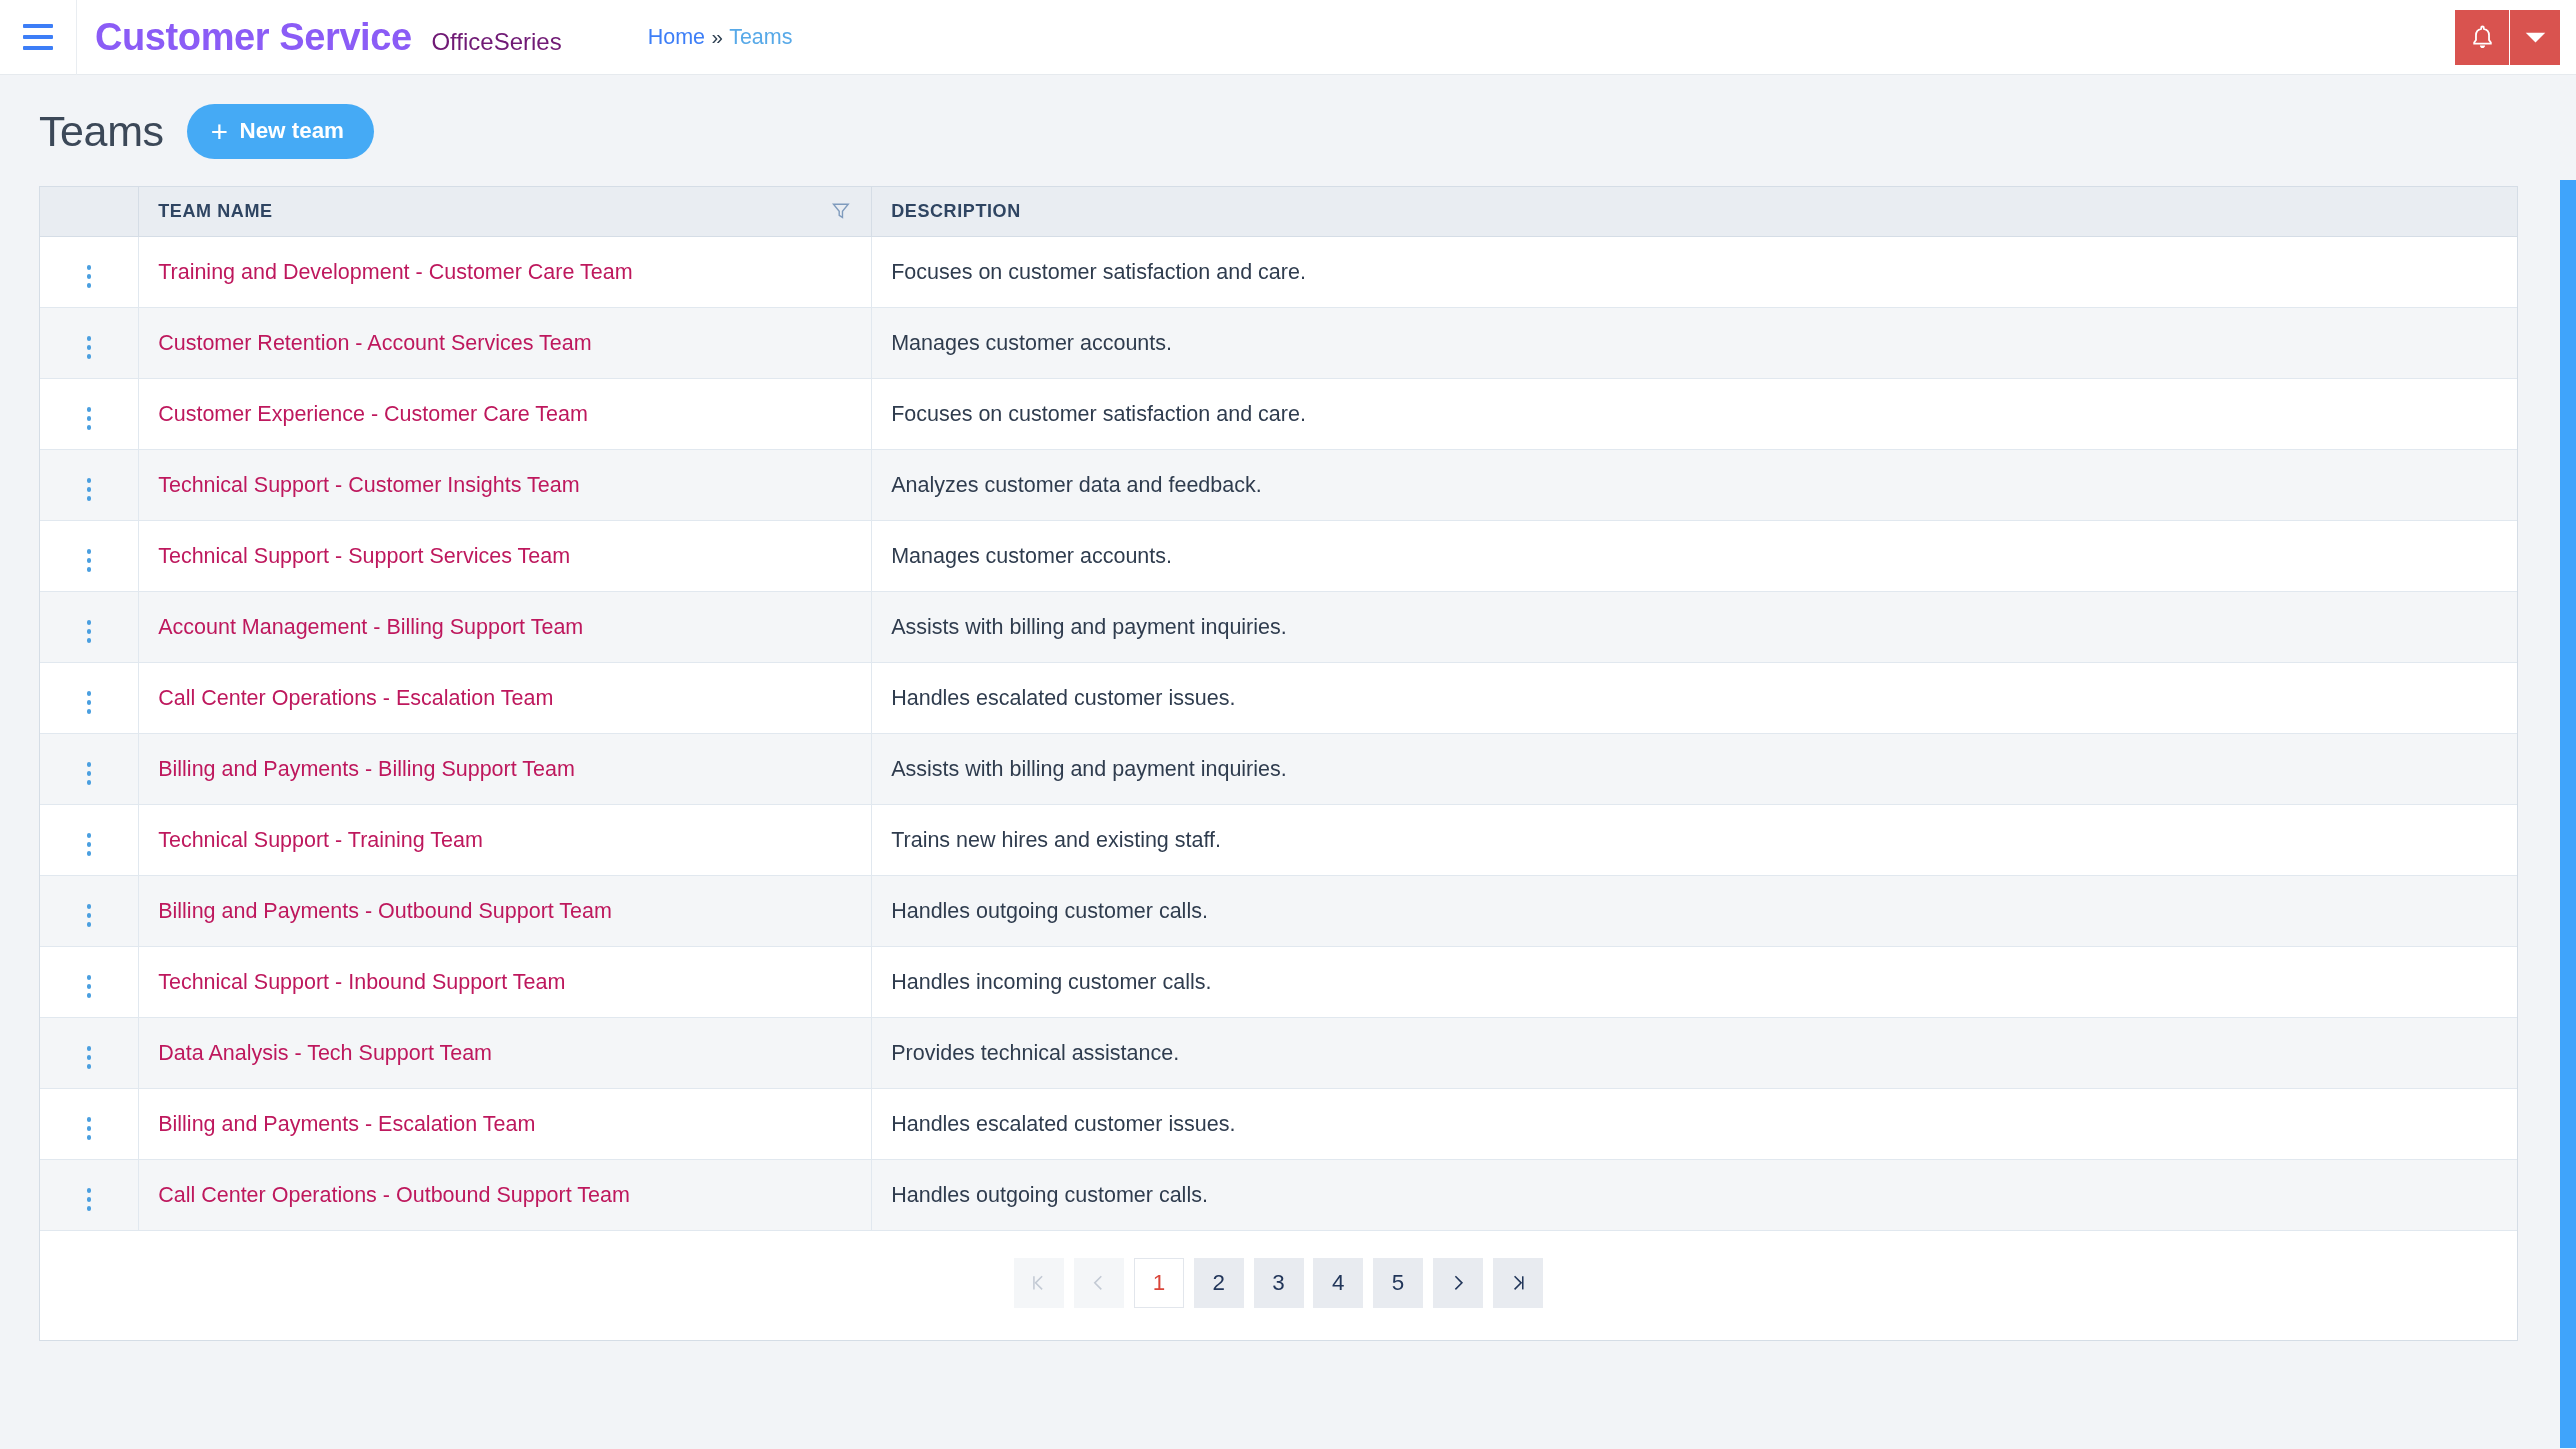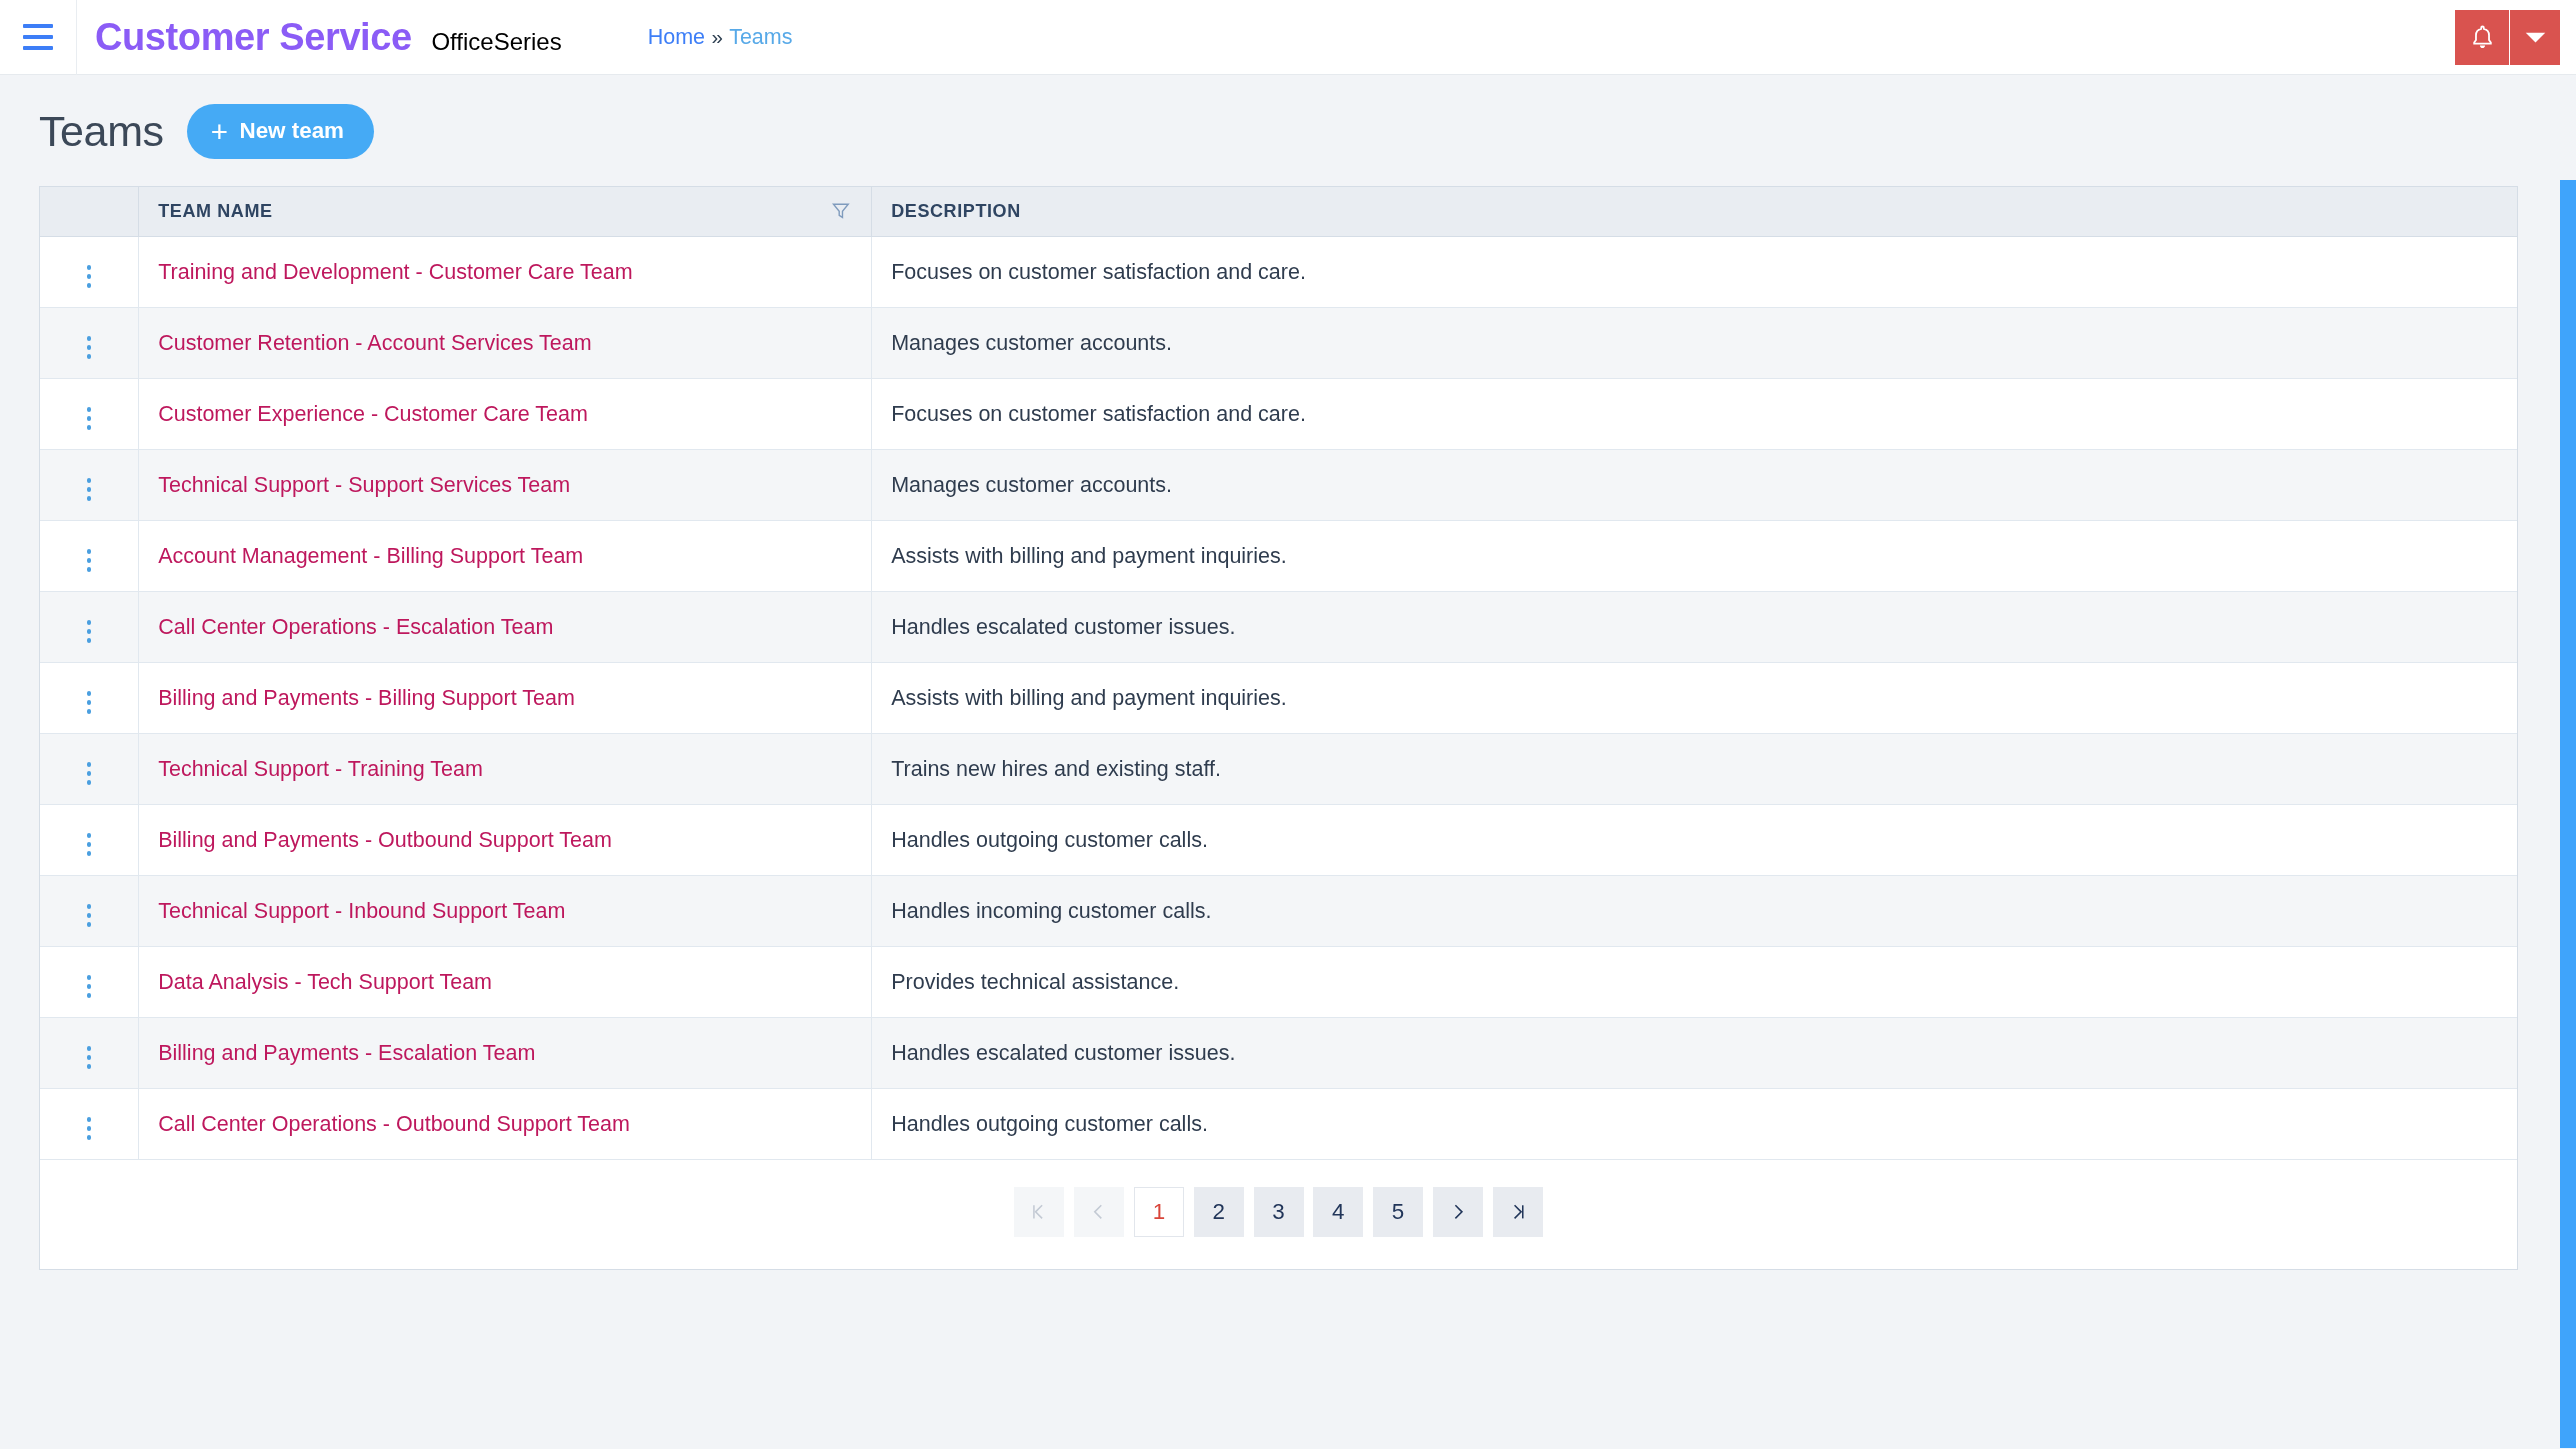--- a/index.html
+++ b/index.html
@@ -40,21 +40,21 @@
   }
   .brand-title {
     font-size: 38px;
     font-weight: bold;
     color: #8b5cf6;
     letter-spacing: -0.4px;
     white-space: nowrap;
   }
   .brand-sub {
     font-size: 24px;
-    color: #000000;
+    color: #701a75;
     white-space: nowrap;
   }
   .breadcrumb {
     display: flex; align-items: center;
     gap: 6.3px;
     margin-left: 86px;
     font-size: 21.5px;
     white-space: nowrap;
   }
   .crumb-home { color: #3d7ef7; cursor: pointer; text-align: center; }
@@ -280,20 +280,29 @@
             <td class="cell-desc">Manages customer accounts.</td>
           </tr>
           <tr>
             <td class="cell-menu"><span class="kebab">
                 <i></i>
                 <i></i>
                 <i></i>
               </span></td>
             <td><a class="team-link">Customer Experience - Customer Care Team</a></td>
             <td class="cell-desc">Focuses on customer satisfaction and care.</td>
+          </tr>
+          <tr>
+            <td class="cell-menu"><span class="kebab">
+                <i></i>
+                <i></i>
+                <i></i>
+              </span></td>
+            <td><a class="team-link">Technical Support - Customer Insights Team</a></td>
+            <td class="cell-desc">Analyzes customer data and feedback.</td>
           </tr>
           <tr>
             <td class="cell-menu"><span class="kebab">
                 <i></i>
                 <i></i>
                 <i></i>
               </span></td>
             <td><a class="team-link">Technical Support - Support Services Team</a></td>
             <td class="cell-desc">Manages customer accounts.</td>
           </tr>

